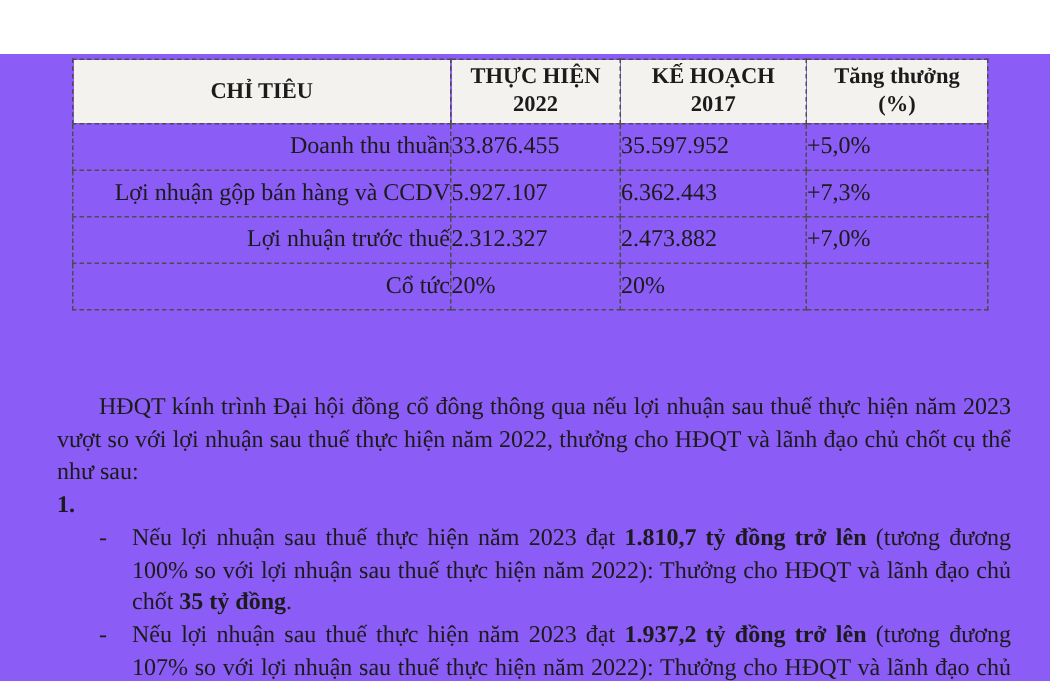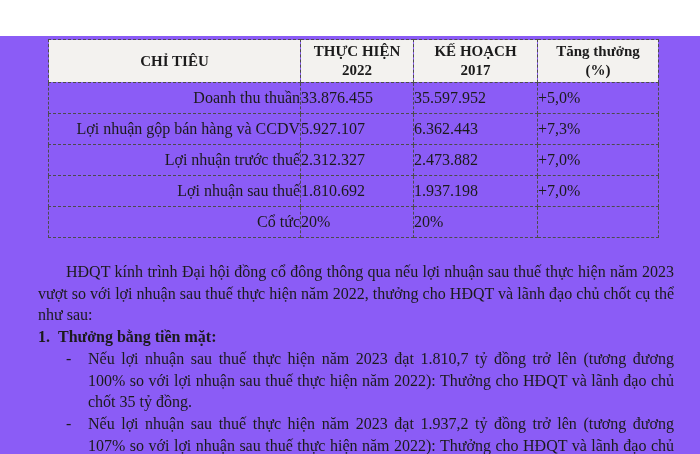--- a/index.html
+++ b/index.html
@@ -40,21 +40,21 @@
     padding: 0 14px 0 38px;
     font-size: 16px; line-height: 21.7px;
     text-align: justify;
   }
   .intro { text-indent: 28px; }
   .numbered { display: flex; font-weight: bold; }
   .numbered .num { width: 20px; flex: none; }
   .bullet { display: flex; padding-left: 28px; }
   .bullet .dash { width: 22px; flex: none; }
   .bullet .content { flex: 1; text-align: justify; }
-  .bold { font-weight: normal; }
+  .bold { font-weight: bold; }
 
   
   .cutoff-fragment {
     position: absolute; top: 448px; height: 6px; overflow: hidden;
   }
   .cutoff-fragment .mark {
     display: inline-block; background: #2a2a2a;
   }
   .mark-a { width: 9px; height: 9px; border-radius: 2px; margin-right: 22px; }
   .mark-b { width: 6px; height: 9px; border-radius: 2px; }
@@ -102,40 +102,33 @@
       <td class="cell-num">6.362.443</td>
       <td class="cell-num">+7,3%</td>
     </tr>
     <tr>
       <td class="cell-label">Lợi nhuận trước thuế</td>
       <td class="cell-num">2.312.327</td>
       <td class="cell-num">2.473.882</td>
       <td class="cell-num">+7,0%</td>
     </tr>
     <tr>
-      <td class="cell-label">Lợi nhuận sau thuế</td>
-      <td class="cell-num">1.810.692</td>
-      <td class="cell-num">1.937.198</td>
-      <td class="cell-num">+7,0%</td>
-    </tr>
-    <tr>
       <td class="cell-label">Cổ tức</td>
       <td class="cell-num">20%</td>
       <td class="cell-num">20%</td>
       <td class="cell-num"></td>
     </tr>
   </tbody>
     </table>
 
   <div class="body-text">
     <p class="intro">HĐQT kính trình Đại hội đồng cổ đông thông qua nếu lợi nhuận sau thuế thực hiện năm 2023 vượt so với lợi nhuận sau thuế thực hiện năm 2022, thưởng cho HĐQT và lãnh đạo chủ chốt cụ thể như sau:</p>
 
     <div class="numbered">
       <span class="num">1.</span>
-      <span>Thưởng bằng tiền mặt:</span>
     </div>
 
     <div class="bullet">
       <span class="dash">-</span>
       <span class="content"><span>Nếu lợi nhuận sau thuế thực hiện năm 2023 đạt </span><span class="bold">1.810,7 tỷ đồng trở lên</span><span> (tương đương 100% so với lợi nhuận sau thuế thực hiện năm 2022): Thưởng cho HĐQT và lãnh đạo chủ chốt </span><span class="bold">35 tỷ đồng</span><span>.</span></span>
     </div>
 
     <div class="bullet">
       <span class="dash">-</span>
       <span class="content"><span>Nếu lợi nhuận sau thuế thực hiện năm 2023 đạt </span><span class="bold">1.937,2 tỷ đồng trở lên</span><span> (tương đương 107% so với lợi nhuận sau thuế thực hiện năm 2022): Thưởng cho HĐQT và lãnh đạo chủ chốt </span><span class="bold">50 tỷ đồng</span><span>.</span></span>

